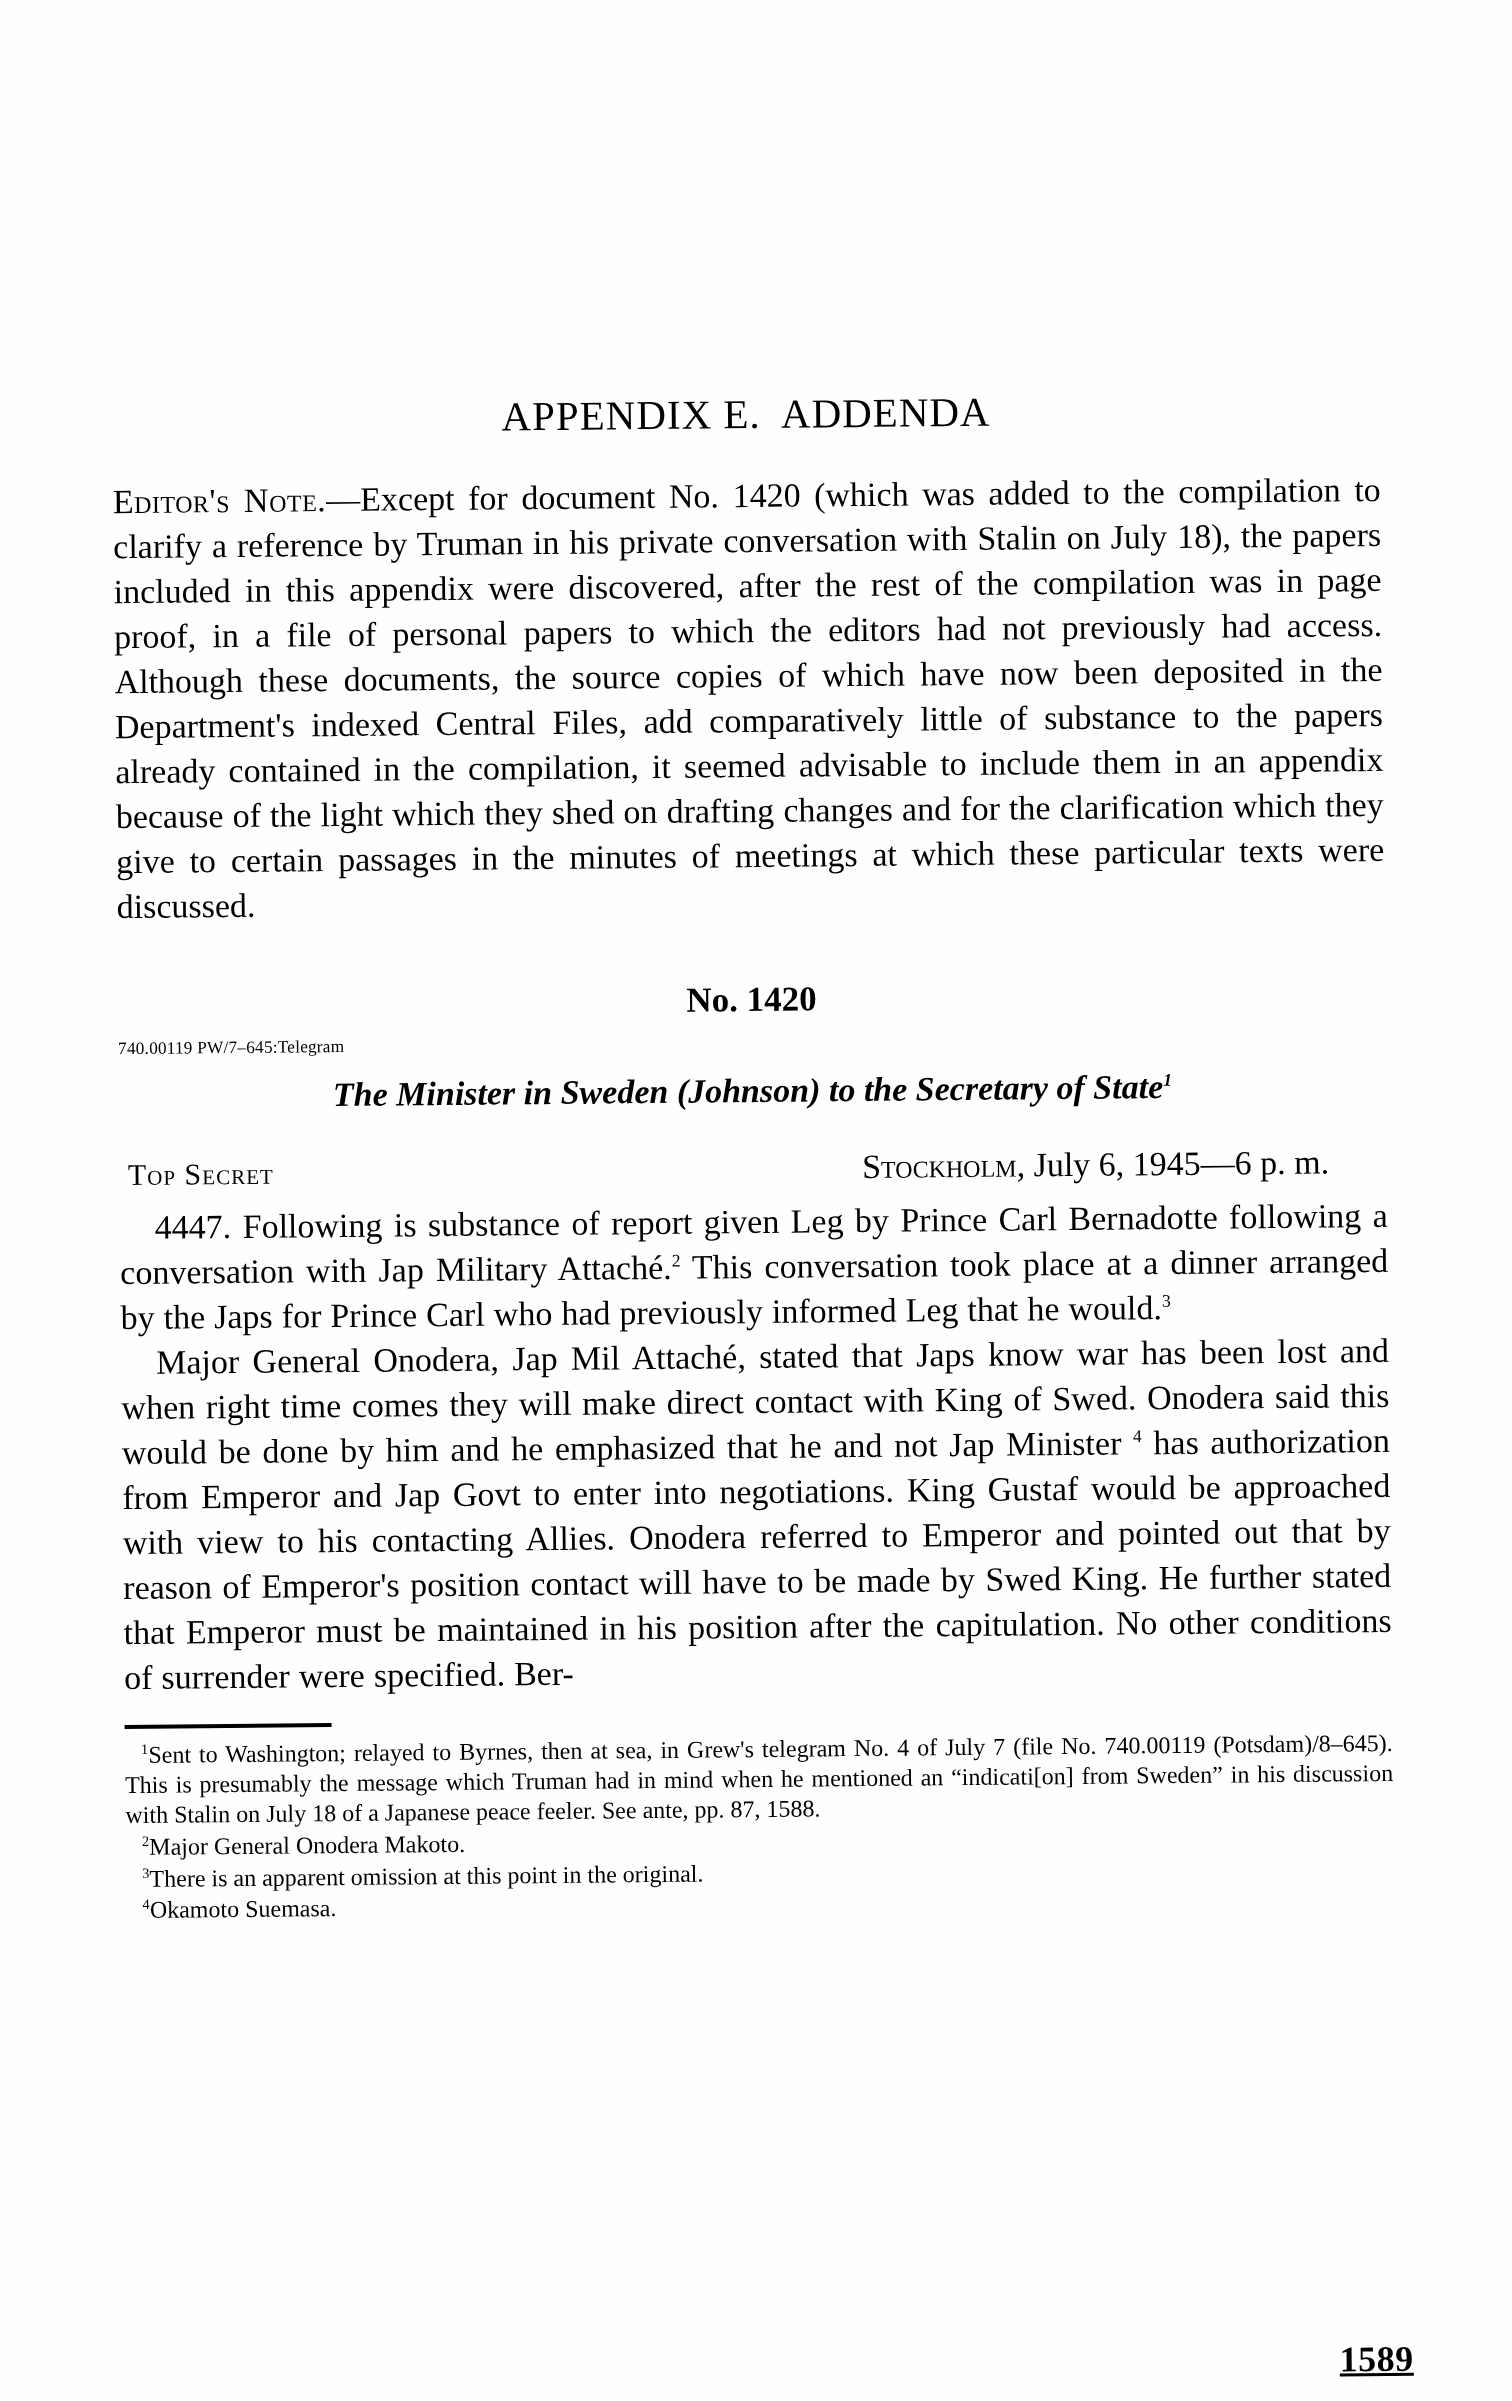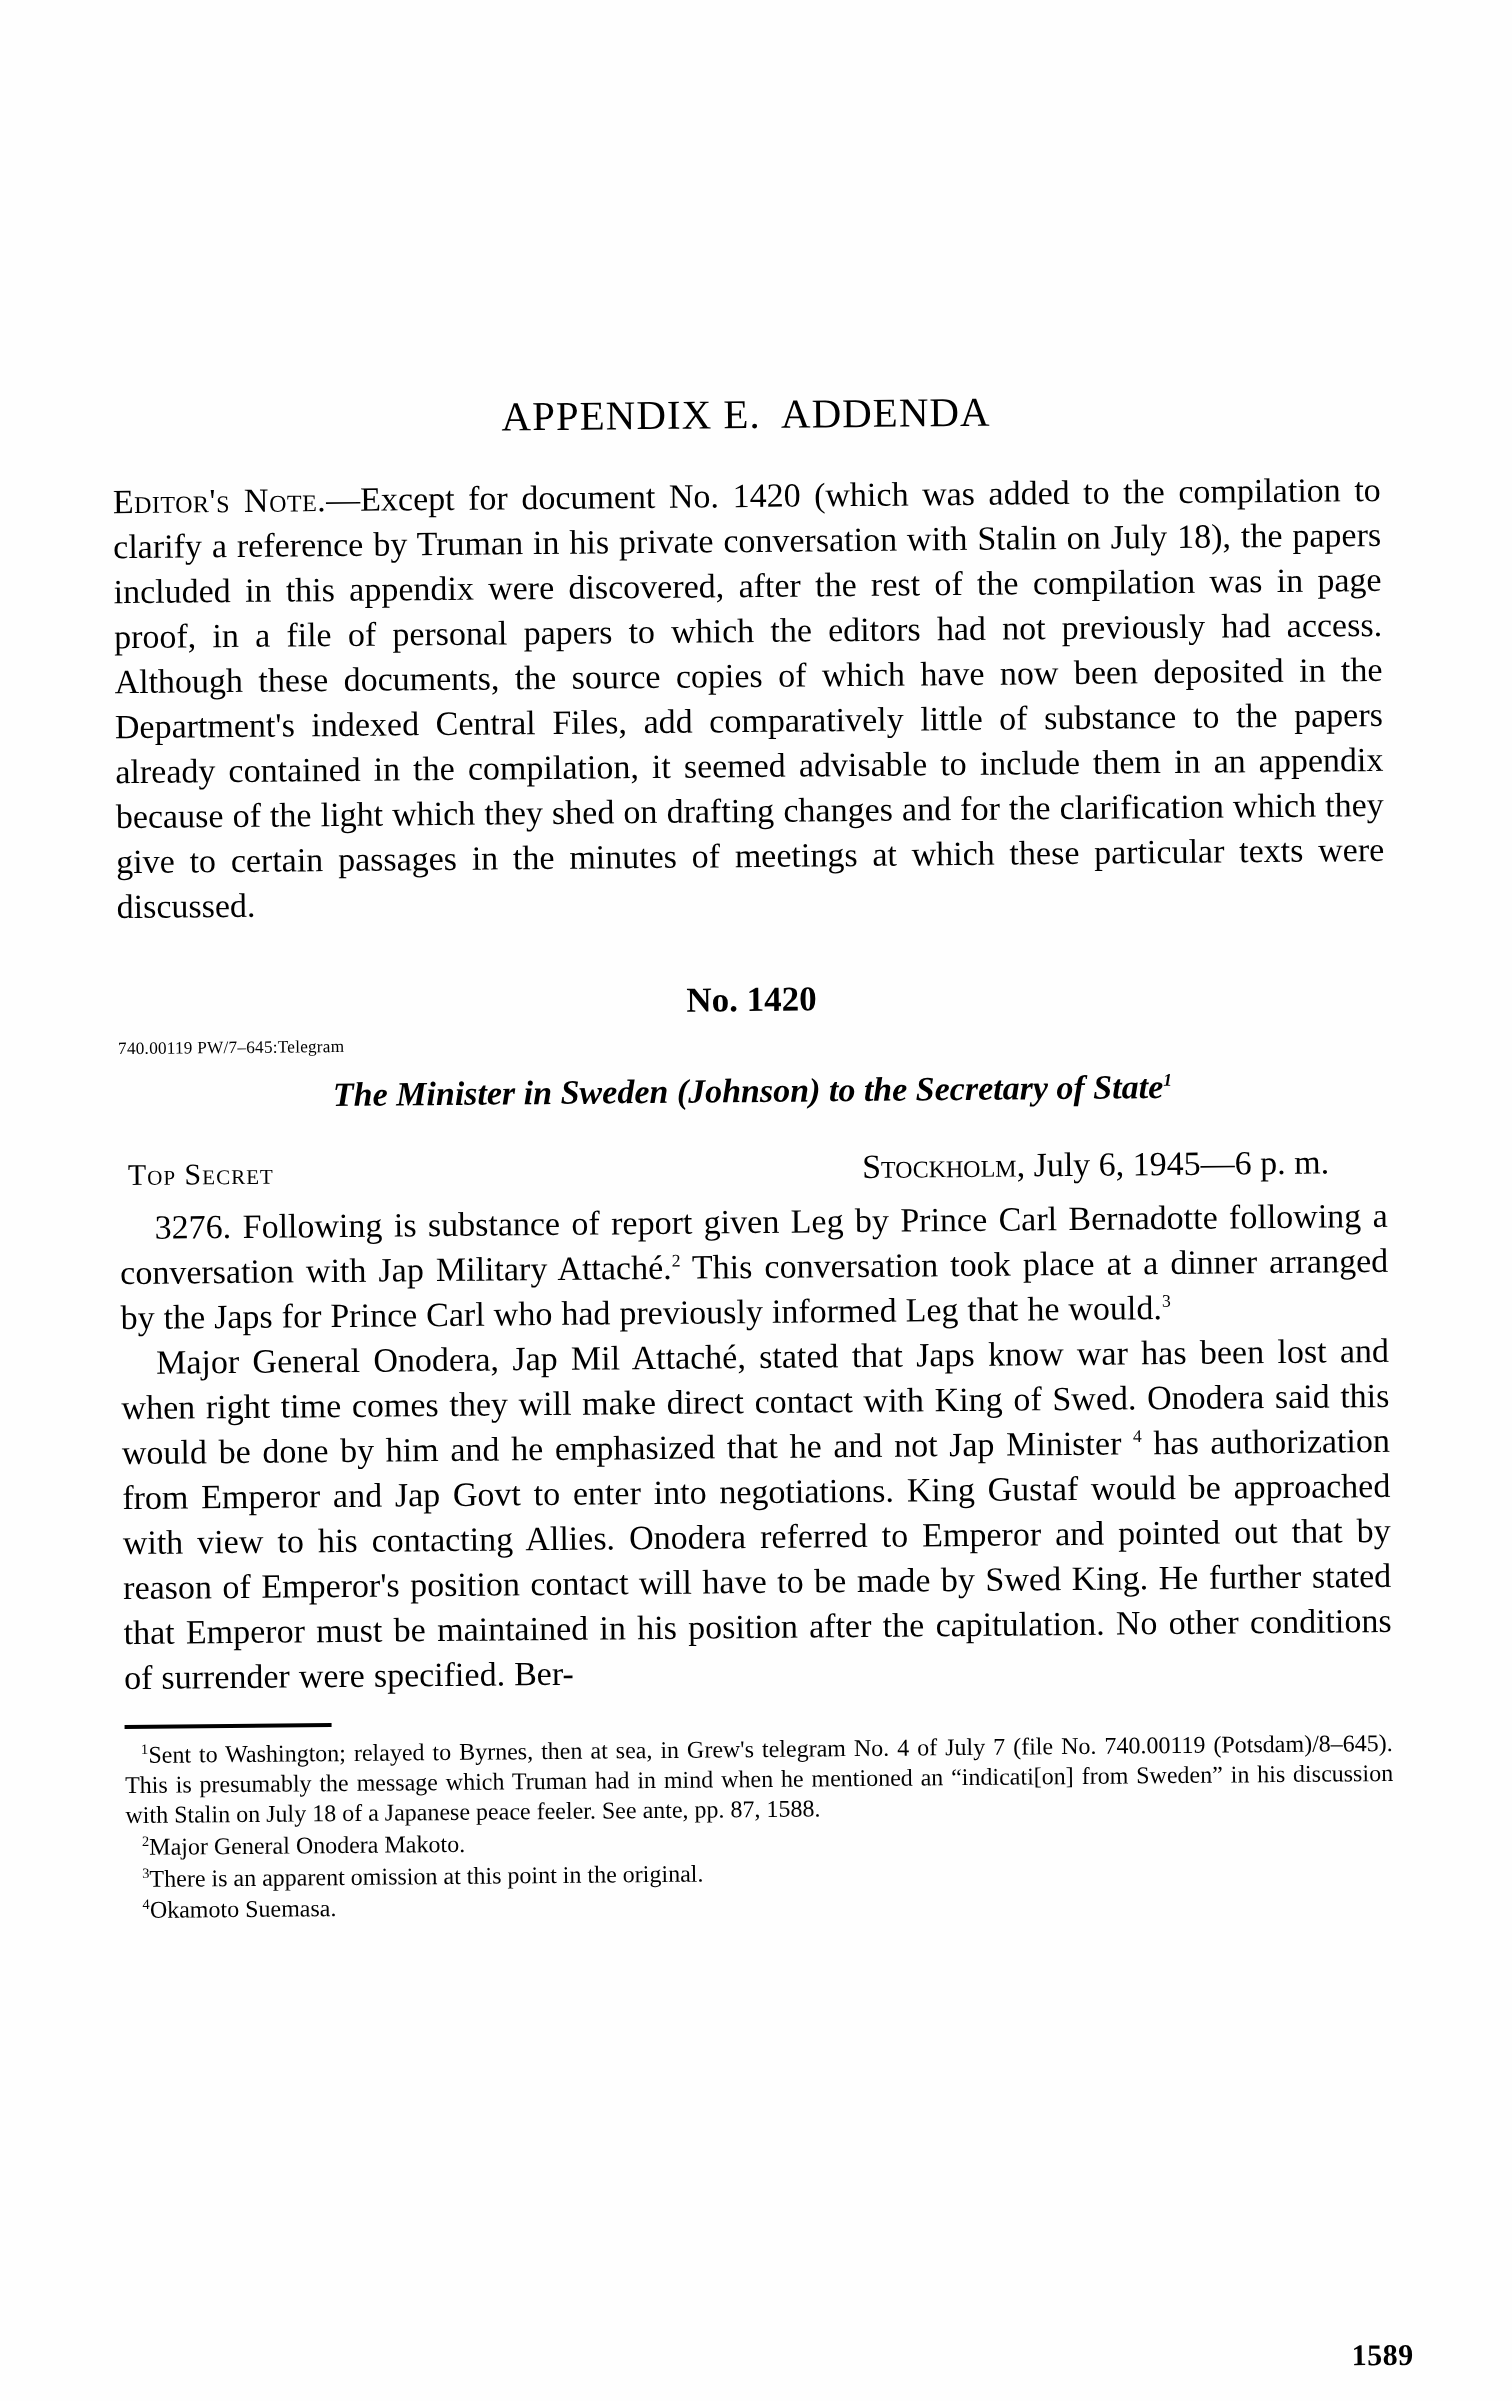--- a/index.html
+++ b/index.html
@@ -145,23 +145,24 @@
     text-align: justify;
   }
   .footnote.tight { margin-top: 1.9px; }
   .footnote sup { font-size: 0.6em; }
 
   
   .page-number {
     position: absolute;
     right: 110px;
     top: 2344px;
-    font-size: 30px;
+    font-size: 36px;
     font-weight: 700;
     letter-spacing: 0.5px;
+    text-decoration: underline;
   }
 </style>
 </head>
 <body>
 
 <div class="page-canvas"></div>
 
 <div class="page-body">
   <div class="content">
 
@@ -173,21 +174,21 @@
 
     <div class="file-id">740.00119 PW/7–645:Telegram</div>
 
     <h3 class="doc-title"><span>The Minister in Sweden (Johnson) to the Secretary of State</span><sup>1</sup></h3>
 
     <div class="dateline-row">
       <div class="classification">Top Secret</div>
       <div class="dateline"><span>Stockholm,</span><span class="nocaps"> July 6, 1945—6 p. m.</span></div>
     </div>
 
-    <p class="para indent body-start"><span>3276.</span><span> Following is substance of report given Leg by Prince Carl Bernadotte following a conversation with Jap Military Attaché.</span><sup>2</sup><span> This conversation took place at a dinner arranged by the Japs for Prince Carl who had previously informed Leg that he would.</span><sup>3</sup></p>
+    <p class="para indent body-start"><span>4447.</span><span> Following is substance of report given Leg by Prince Carl Bernadotte following a conversation with Jap Military Attaché.</span><sup>2</sup><span> This conversation took place at a dinner arranged by the Japs for Prince Carl who had previously informed Leg that he would.</span><sup>3</sup></p>
 
     <p class="para indent"><span>Major General Onodera, Jap Mil Attaché, stated that Japs know war has been lost and when right time comes they will make direct contact with King of Swed.  Onodera said this would be done by him and he emphasized that he and not Jap Minister </span><sup>4</sup><span> has authorization from Emperor and Jap Govt to enter into negotiations.  King Gustaf would be approached with view to his contacting Allies.  Onodera referred to Emperor and pointed out that by reason of Emperor's position contact will have to be made by Swed King.  He further stated that Emperor must be maintained in his position after the capitulation.  No other conditions of surrender were specified.  Ber-</span></p>
 
     <div class="footnote-rule"></div>
 
     <div class="footnotes">
 
       <p class="footnote"><sup>1</sup><span>Sent to Washington; relayed to Byrnes, then at sea, in Grew's telegram No. 4 of July 7 (file No. 740.00119 (Potsdam)/8–645).  This is presumably the message which Truman had in mind when he mentioned an “indicati[on] from Sweden” in his discussion with Stalin on July 18 of a Japanese peace feeler.  See </span><span class="ital">ante</span><span>, pp. 87, 1588.</span></p>
 
       <p class="footnote tight"><sup>2</sup><span>Major General Onodera Makoto.</span></p>

